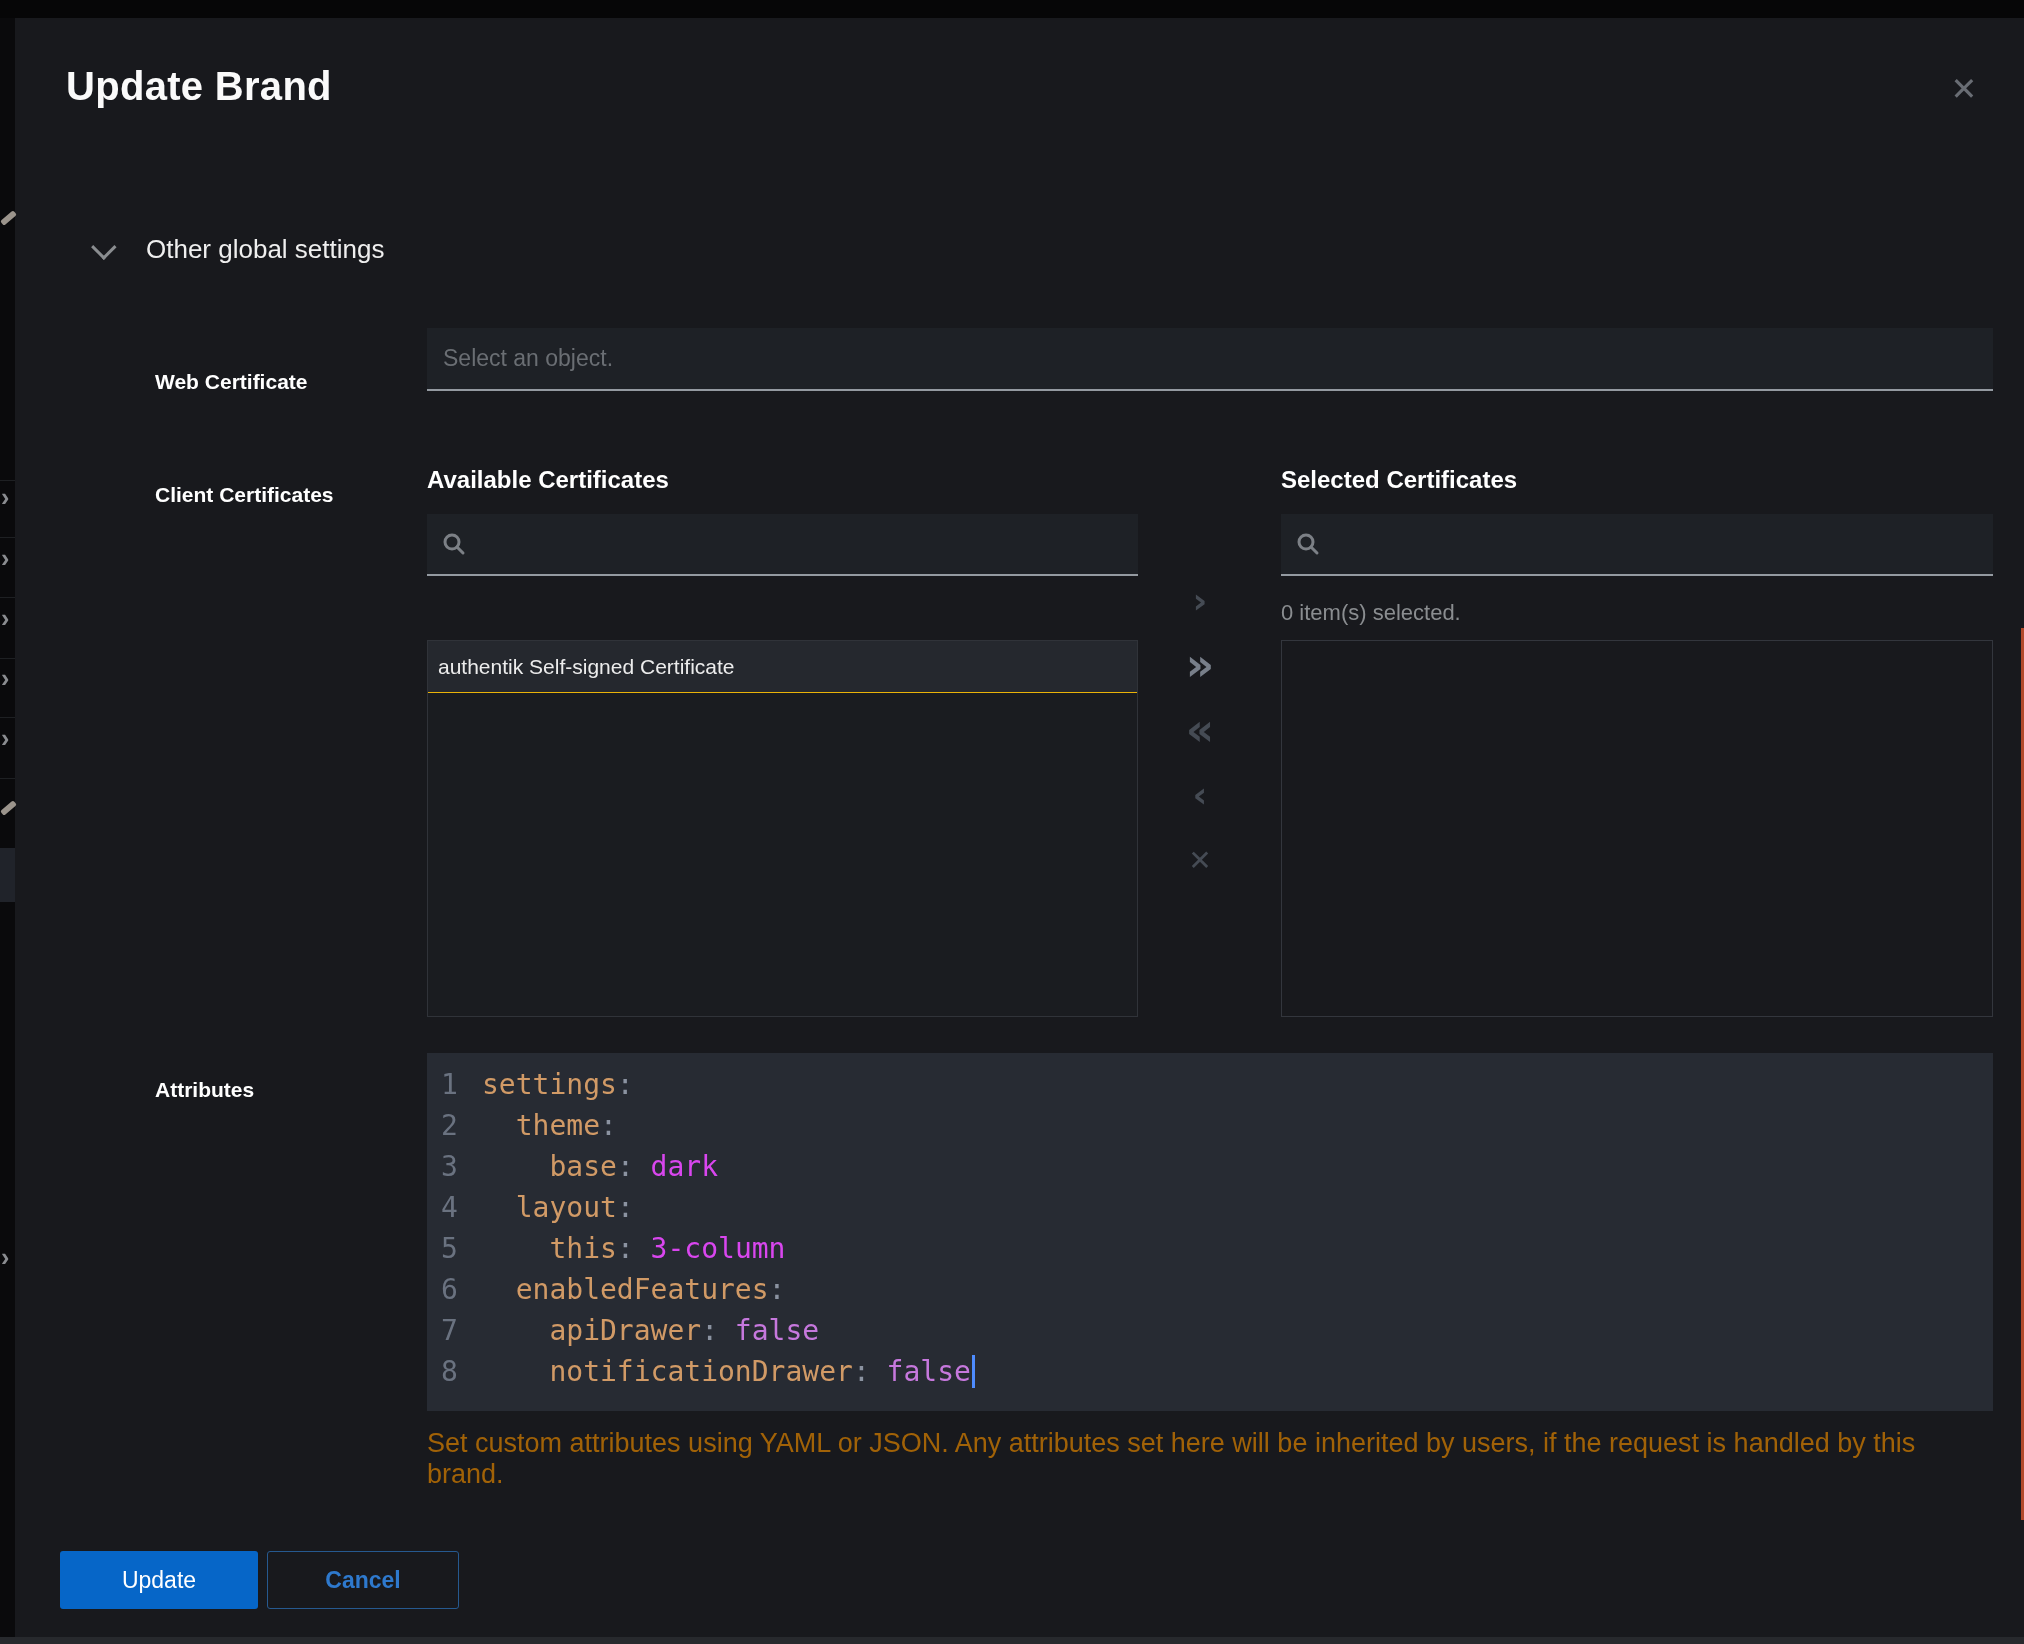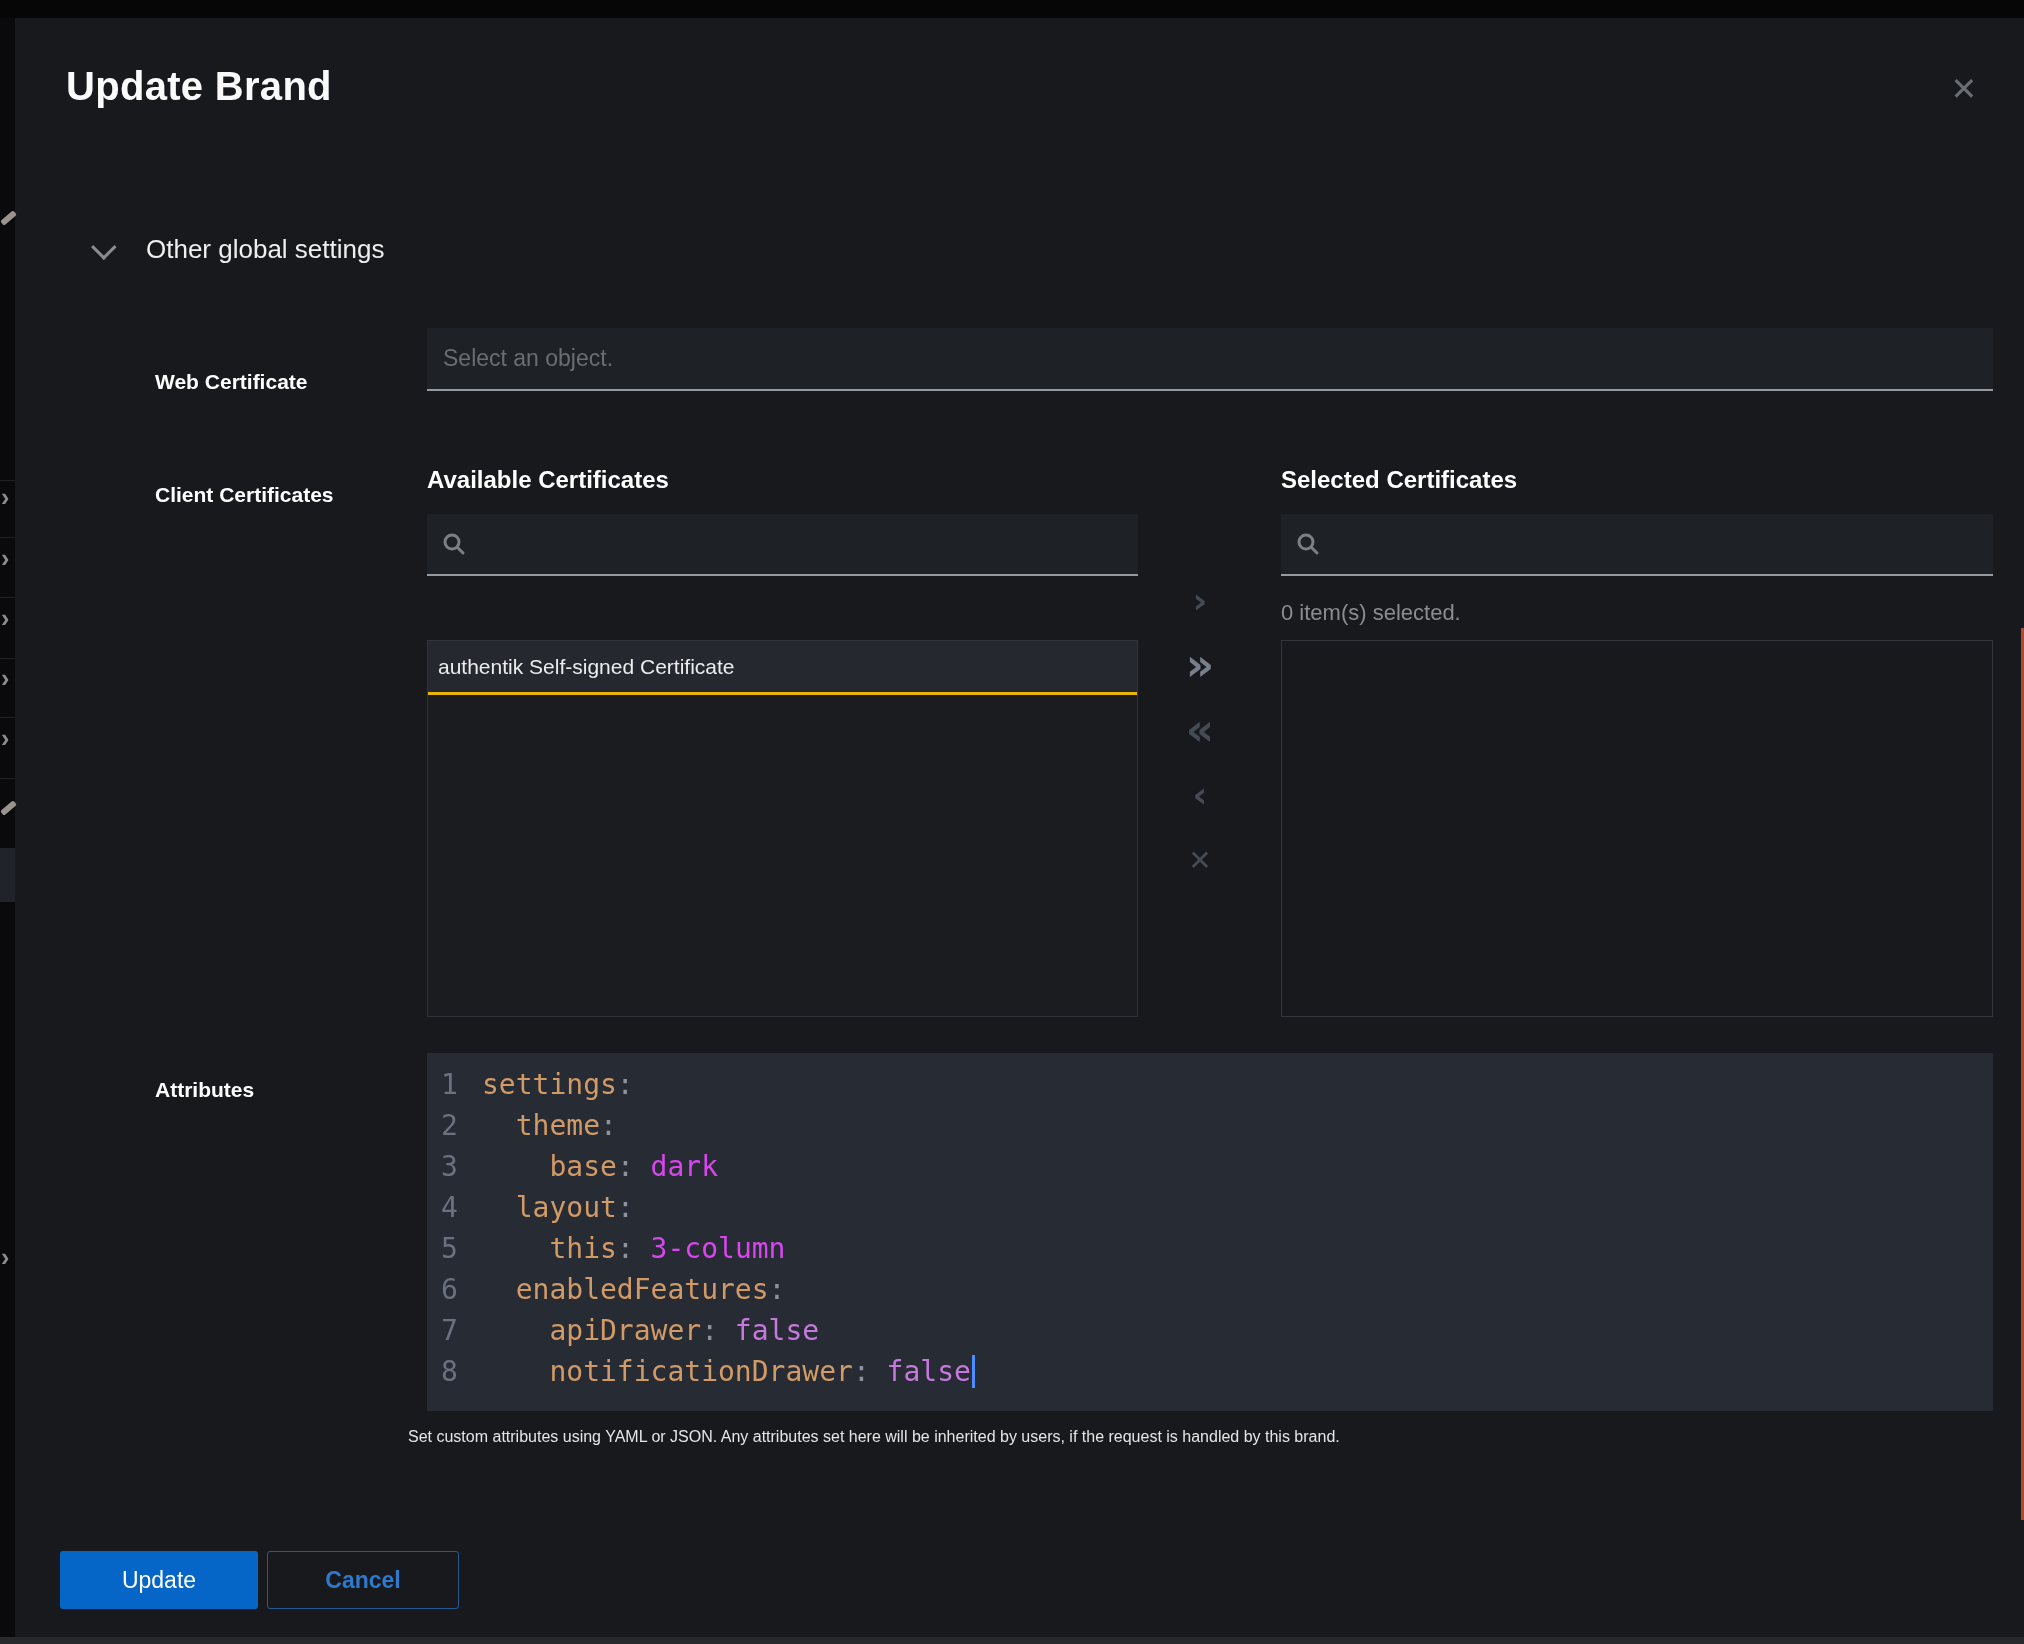--- a/index.html
+++ b/index.html
@@ -36,21 +36,21 @@
   .dl-head{position:absolute;top:466px;color:#ffffff;font-size:24px;font-weight:700;}
   .searchbox{position:absolute;top:514px;height:62px;background:#1e2126;border-bottom:2px solid #949aa1;
              box-sizing:border-box;display:flex;align-items:center;padding:0 15px;}
   .searchbox svg{flex:none;}
   .searchbox input{flex:1;margin-left:12px;background:transparent;border:none;outline:none;color:#e6e6e6;font-size:22px;
                    font-family:"Liberation Sans",sans-serif;}
   .dl-status{position:absolute;left:1281px;top:600px;color:#8a8d90;font-size:22px;}
   .panel{position:absolute;top:640px;height:377px;box-sizing:border-box;border:1px solid #303339;overflow:hidden;}
   .panel.avail{left:427px;width:711px;background:#1a1c20;}
   .panel.sel{left:1281px;width:712px;background:transparent;border-color:#33363d;}
-  .dl-item{height:51px;background:#25282e;border-bottom:3px solid #eab308;color:#ececec;font-size:21px;
+  .dl-item{height:51px;background:#25282e;border-bottom:1px solid #eab308;color:#ececec;font-size:21px;
            display:flex;align-items:center;padding:0 10px;cursor:pointer;}
   .xbtn{position:absolute;width:64px;height:48px;background:none;border:none;cursor:pointer;
         display:flex;align-items:center;justify-content:center;color:#454b54;font-weight:700;
         font-family:"DejaVu Sans",sans-serif;line-height:1;}
   .xbtn.single{font-size:36px;}
   .xbtn.dbl{font-size:44px;}
   .xbtn.bright{color:#787f8a;}
   .xbtn.cross{font-size:28px;}
 
   
@@ -58,21 +58,21 @@
           box-sizing:border-box;padding-top:11px;font-family:"DejaVu Sans Mono",monospace;font-size:28px;
           line-height:41px;cursor:text;overflow:hidden;}
   .cm-line{display:flex;white-space:pre;}
   .ln{flex:0 0 35px;padding-left:14px;color:#6a7280;}
   .code{margin-left:6px;}
   .k{color:#d19a66;}
   .p{color:#8b93a1;}
   .v{color:#d946ef;}
   .kw{color:#c678dd;}
   .cursor{display:inline-block;width:3px;height:33px;background:#4e8cff;vertical-align:text-bottom;margin-left:1px;}
-  .help{position:absolute;left:408px;top:1428px;width:1520px;color:#e5e5e5;font-size:16px;}
+  .help{position:absolute;left:427px;top:1428px;width:1520px;color:#a16207;font-size:27px;}
 
   
   .btn{position:absolute;top:1551px;height:58px;border-radius:3px;font-size:23px;cursor:pointer;
        font-family:"Liberation Sans",sans-serif;}
   .btn-update{left:60px;width:198px;background:#0666c8;border:none;color:#ffffff;}
   .btn-cancel{left:267px;width:192px;background:transparent;border:1px solid #26598f;color:#2e79cd;font-weight:bold;}
 </style>
 </head>
 <body>
 

